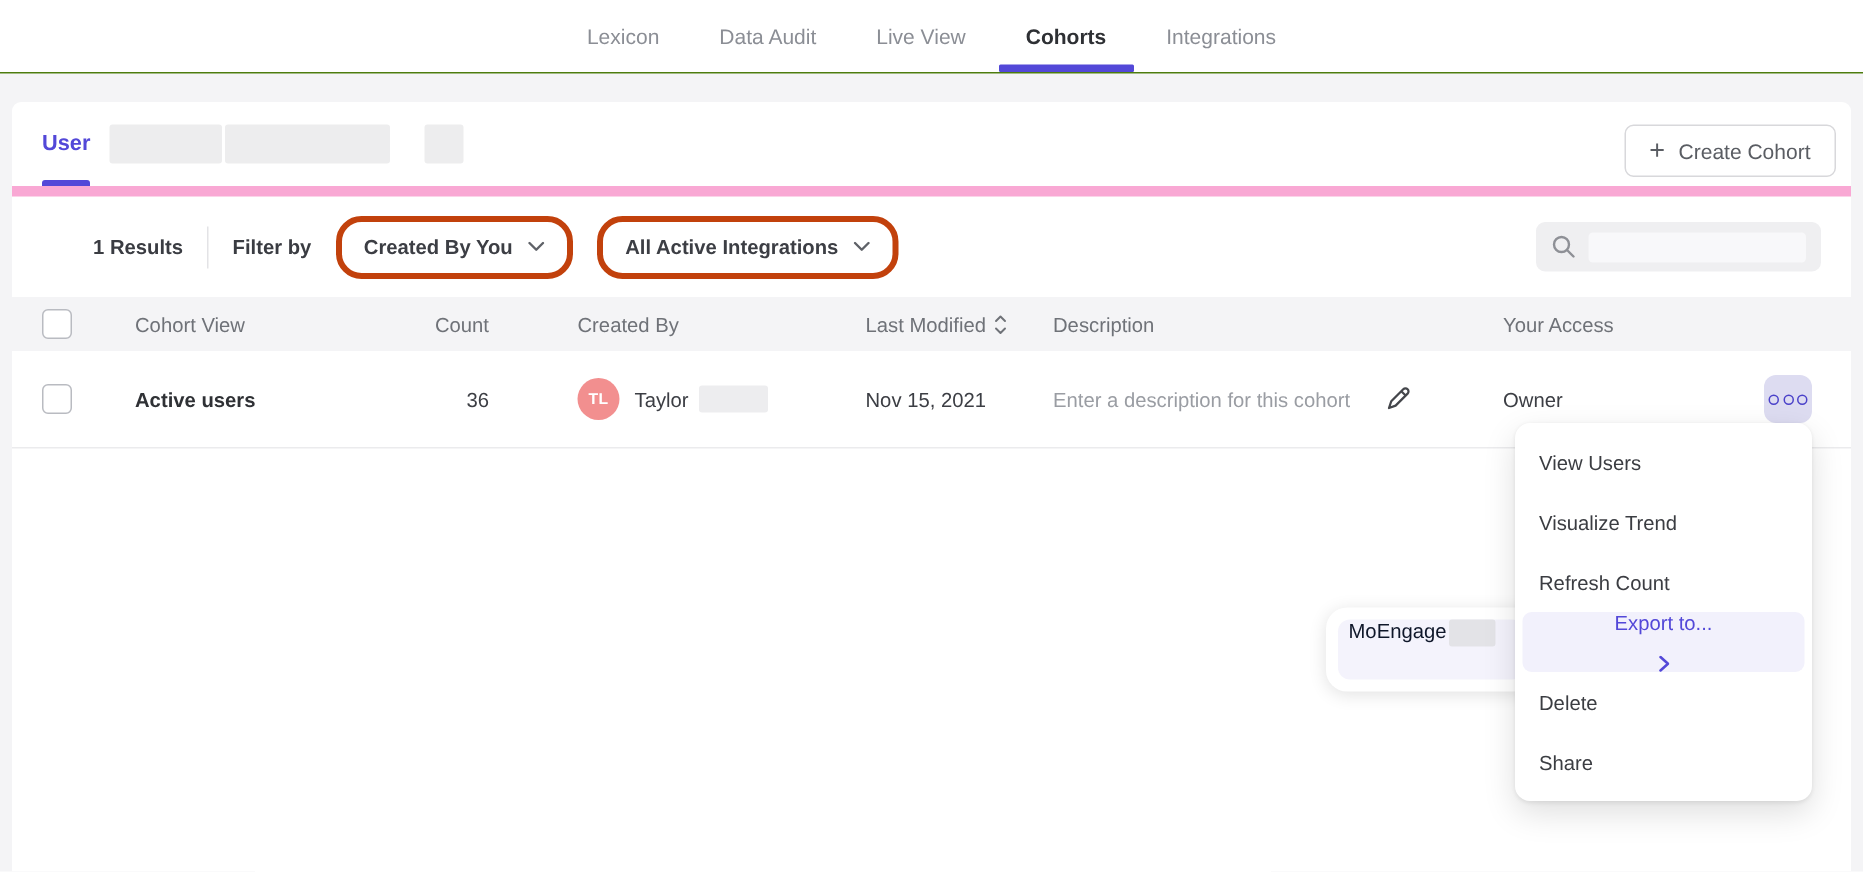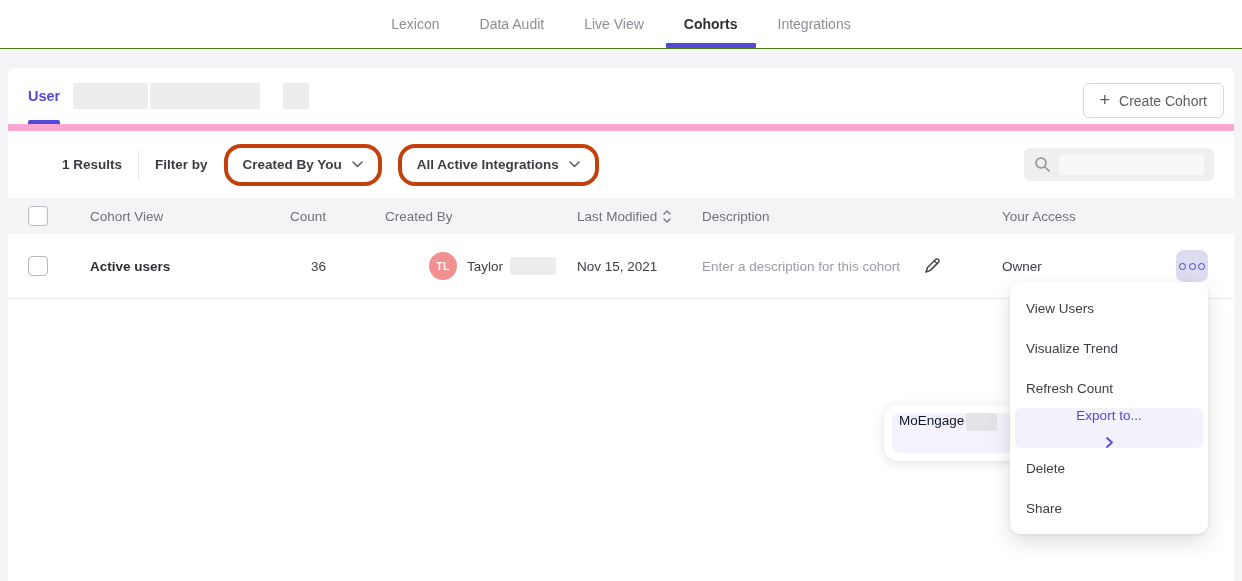--- a/index.html
+++ b/index.html
@@ -77,21 +77,21 @@
   .c-created{left:377px;}
   .c-modified{left:553px;gap:6px;margin-left:16px;}
   .c-desc{left:694px;}
   .c-access{left:994px;}
   .c-menu{left:1168px;}
   .checkbox{width:18px;height:18px;border:1px solid #b9bbc1;border-radius:4px;background:#fff;cursor:pointer;}
   .row-name{font-weight:700;color:#2f3135;}
   .avatar{
     width:28px;height:28px;border-radius:50%;background:#f28f8f;
     color:#fff;font-size:10.5px;font-weight:700;letter-spacing:.3px;
-    display:flex;align-items:center;justify-content:center;margin-right:10px;margin-left:44px;
+    display:flex;align-items:center;justify-content:center;margin-right:10px;
   }
   .name-redact{width:46px;height:18px;background:#ededef;margin-left:7px;border-radius:2px;}
   .placeholder{color:#9a9da3;}
   .pencil{margin-left:22px;cursor:pointer;display:flex;align-items:center;}
   .more-btn{
     width:32px;height:32px;border-radius:8px;background:#dddcf1;
     display:flex;align-items:center;justify-content:center;gap:2.5px;cursor:pointer;
   }
   .dot{width:5px;height:5px;border:1.7px solid #4a41c9;border-radius:50%;}
   

